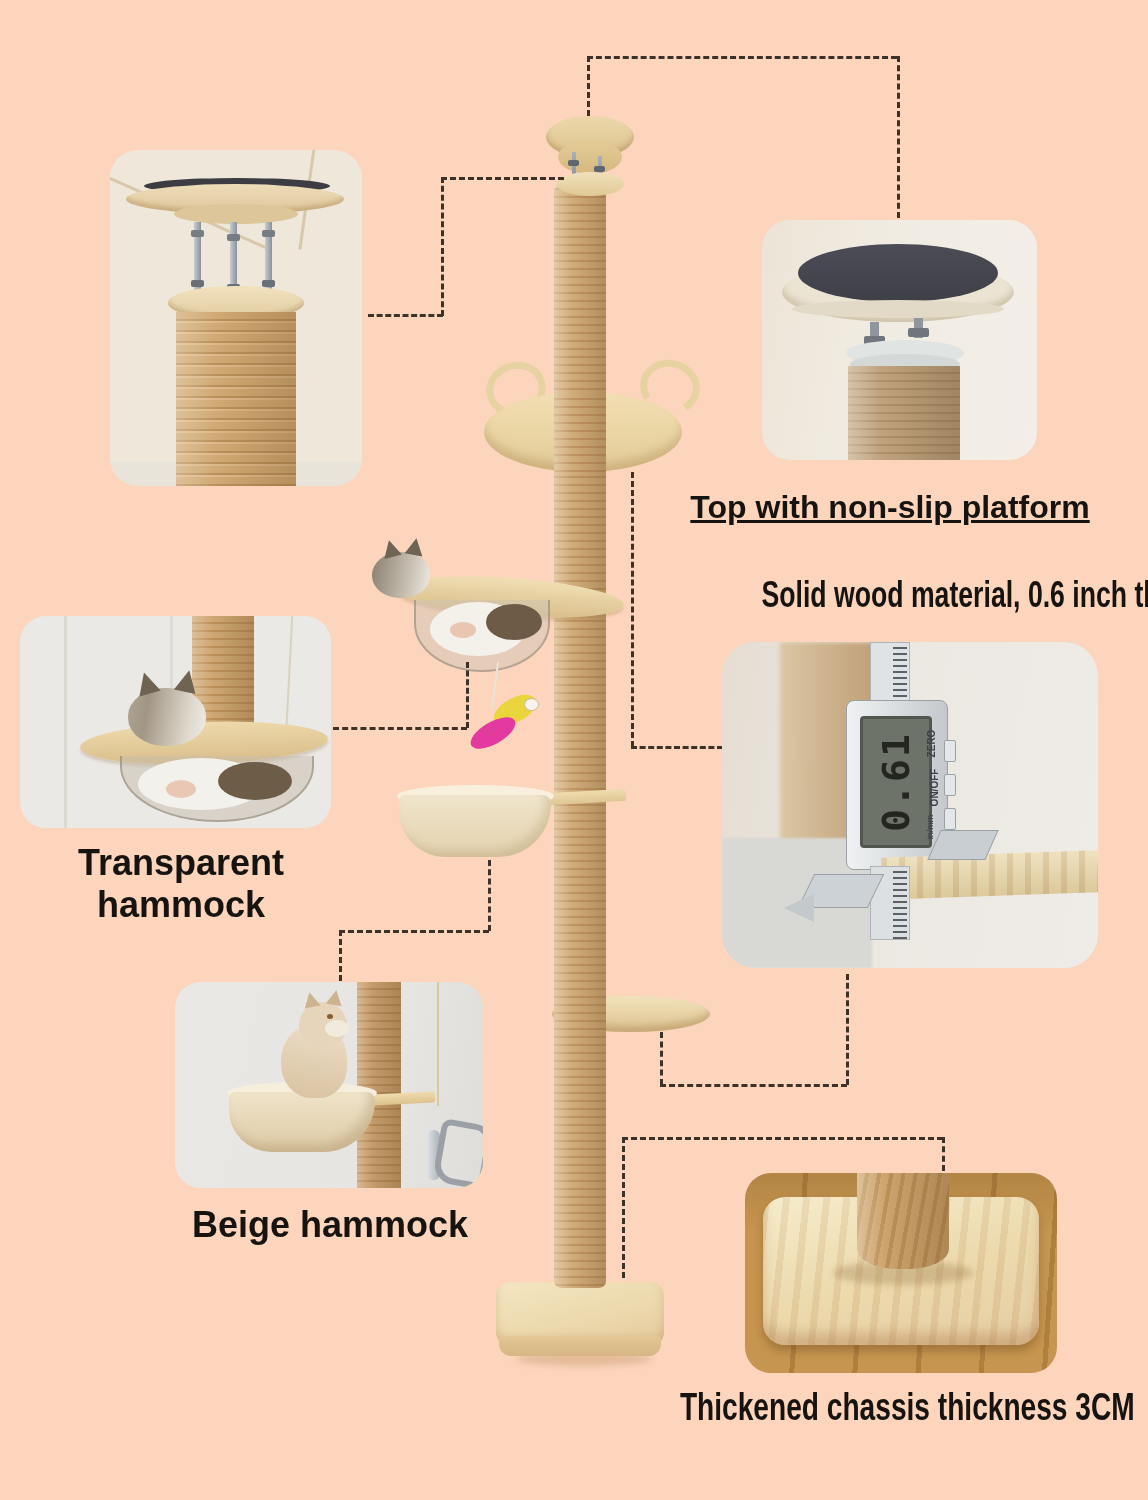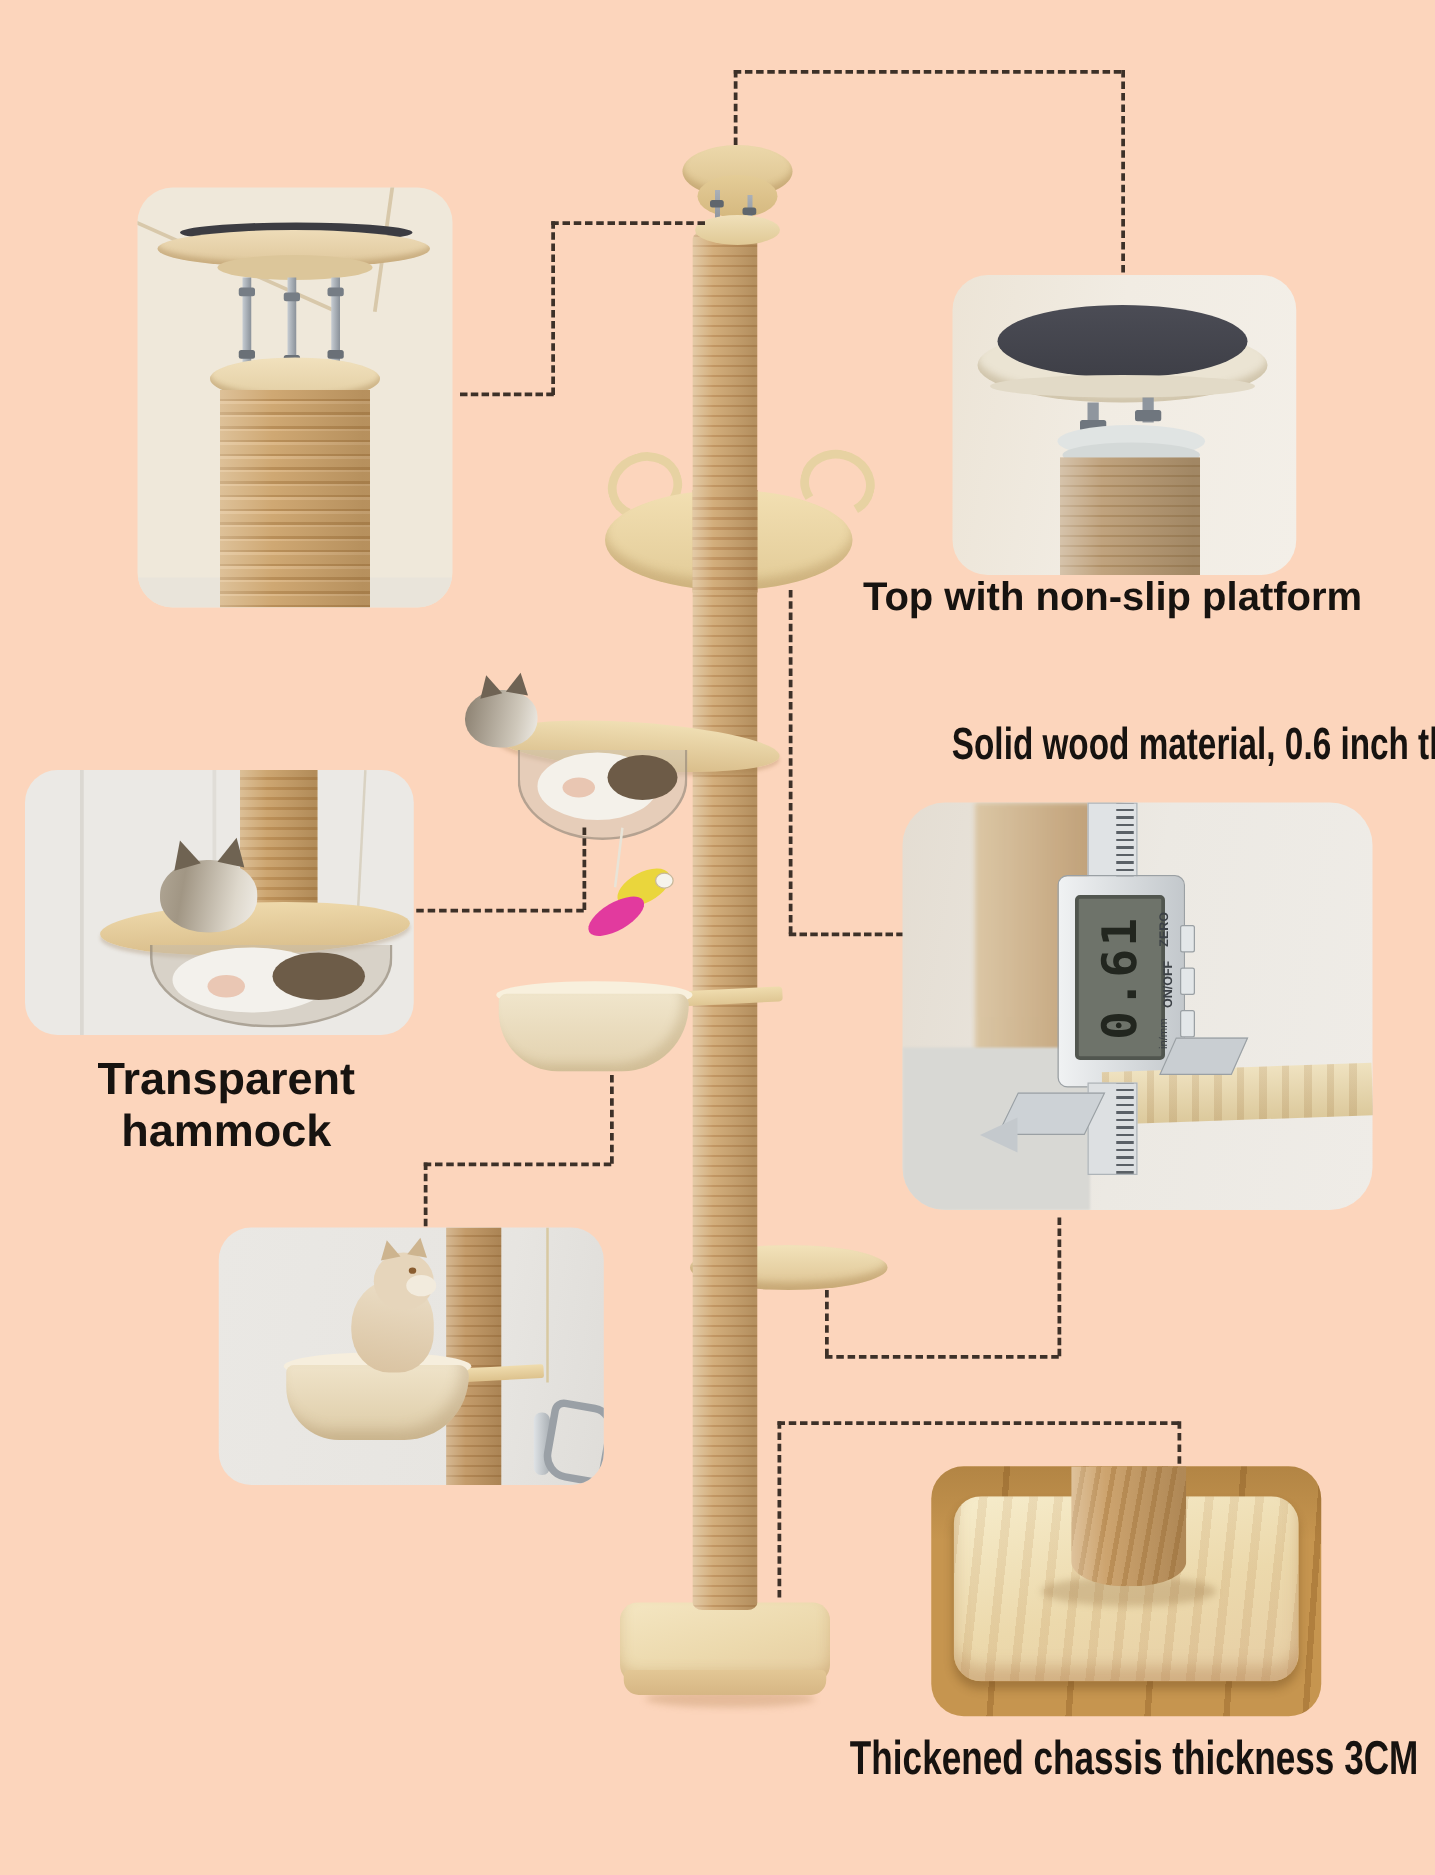--- a/index.html
+++ b/index.html
@@ -187,26 +187,27 @@
   </div>
 
   <div class="ph" style="left:745px;top:1173px;width:312px;height:200px;border-radius:26px;background:repeating-linear-gradient(94deg,#c6954f 0 58px,#b07f3e 58px 63px);">
      <div class="abs" style="left:0;top:0;width:312px;height:200px;background:linear-gradient(180deg,rgba(90,60,20,.18),rgba(0,0,0,0) 30%);"></div>
      <div class="abs" style="left:18px;top:24px;width:276px;height:148px;border-radius:22px;background:linear-gradient(165deg,#f6eccb,#ecd9ac 55%,#e6cda4),repeating-linear-gradient(96deg,rgba(185,140,90,.15) 0 7px,transparent 7px 20px);background-blend-mode:multiply;box-shadow:inset 0 -12px 12px rgba(170,115,65,.35),0 6px 8px rgba(80,50,15,.3);"></div>
      <div class="abs" style="left:88px;top:88px;width:140px;height:24px;border-radius:50%;background:rgba(140,100,55,.28);filter:blur(3px);"></div>
      <div class="abs" style="left:112px;top:0;width:92px;height:96px;border-radius:0 0 42px 42px / 0 0 20px 20px;background:linear-gradient(to right, rgba(255,250,238,.35), rgba(255,255,255,0) 30%, rgba(110,74,30,.3) 95%),repeating-linear-gradient(100deg,#cda46f 0 8px,#bc9058 8px 12px);"></div>
   </div>
 
 
-  <div class="cap" style="left:672px;top:459px;width:436px;font-size:32px;">Top with non-slip platform</div>
+  <div class="cap" style="left:672px;top:489px;width:436px;font-size:32px;text-decoration:underline;">Top with non-slip platform</div>
 
   <div class="cap" style="left:685px;top:574px;width:440px;font-size:36px;">
       <span class="cond">Solid wood material, 0.6 inch thick</span>
   </div>
 
   <div class="cap" style="left:25px;top:842px;width:312px;font-size:36px;">Transparent hammock</div>
 
+  <div class="cap" style="left:180px;top:1204px;width:300px;font-size:36px;">Beige hammock</div>
 
   <div class="cap" style="left:600px;top:1386px;width:476px;font-size:38px;">
       <span class="cond">Thickened chassis thickness 3CM</span>
   </div>
 
 </div>
 
 </body></html>

